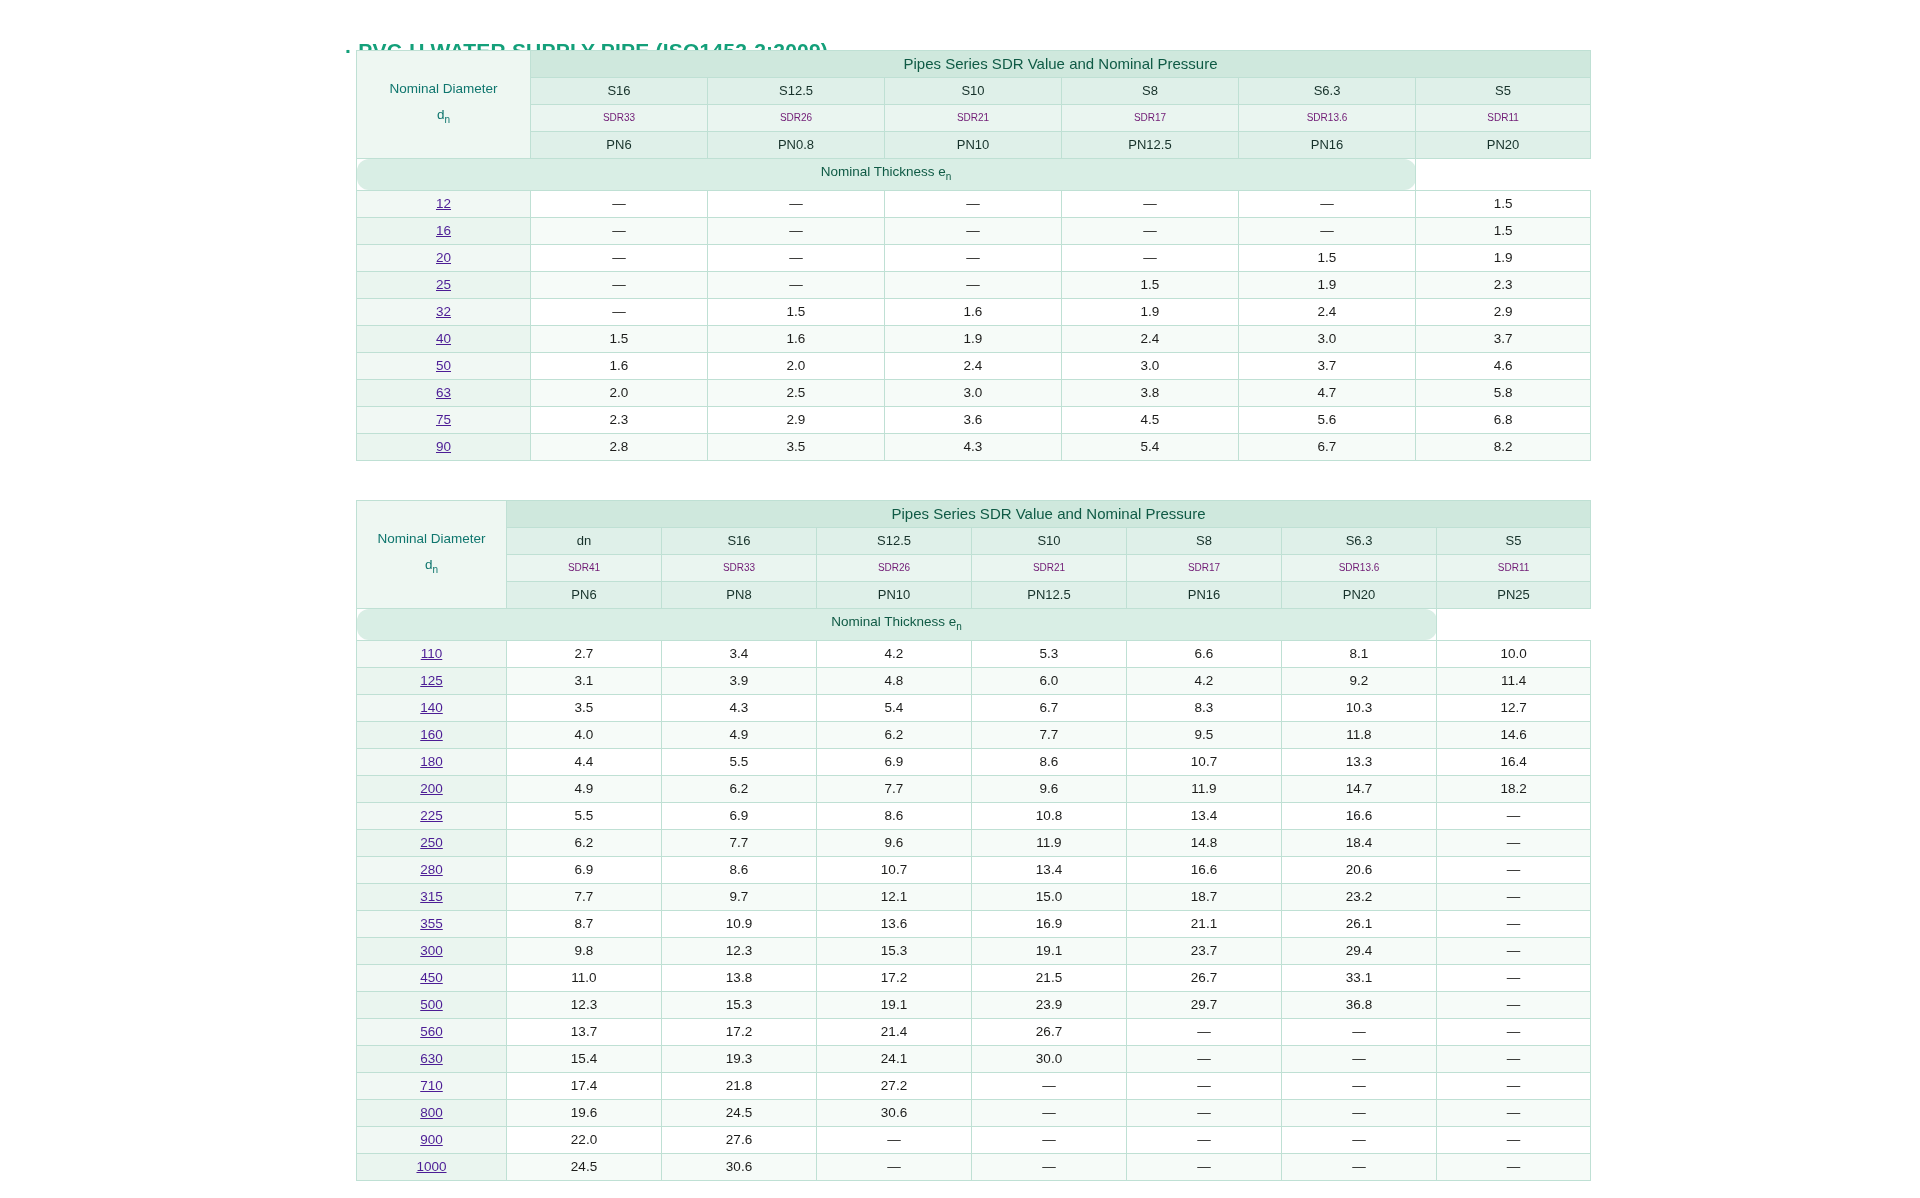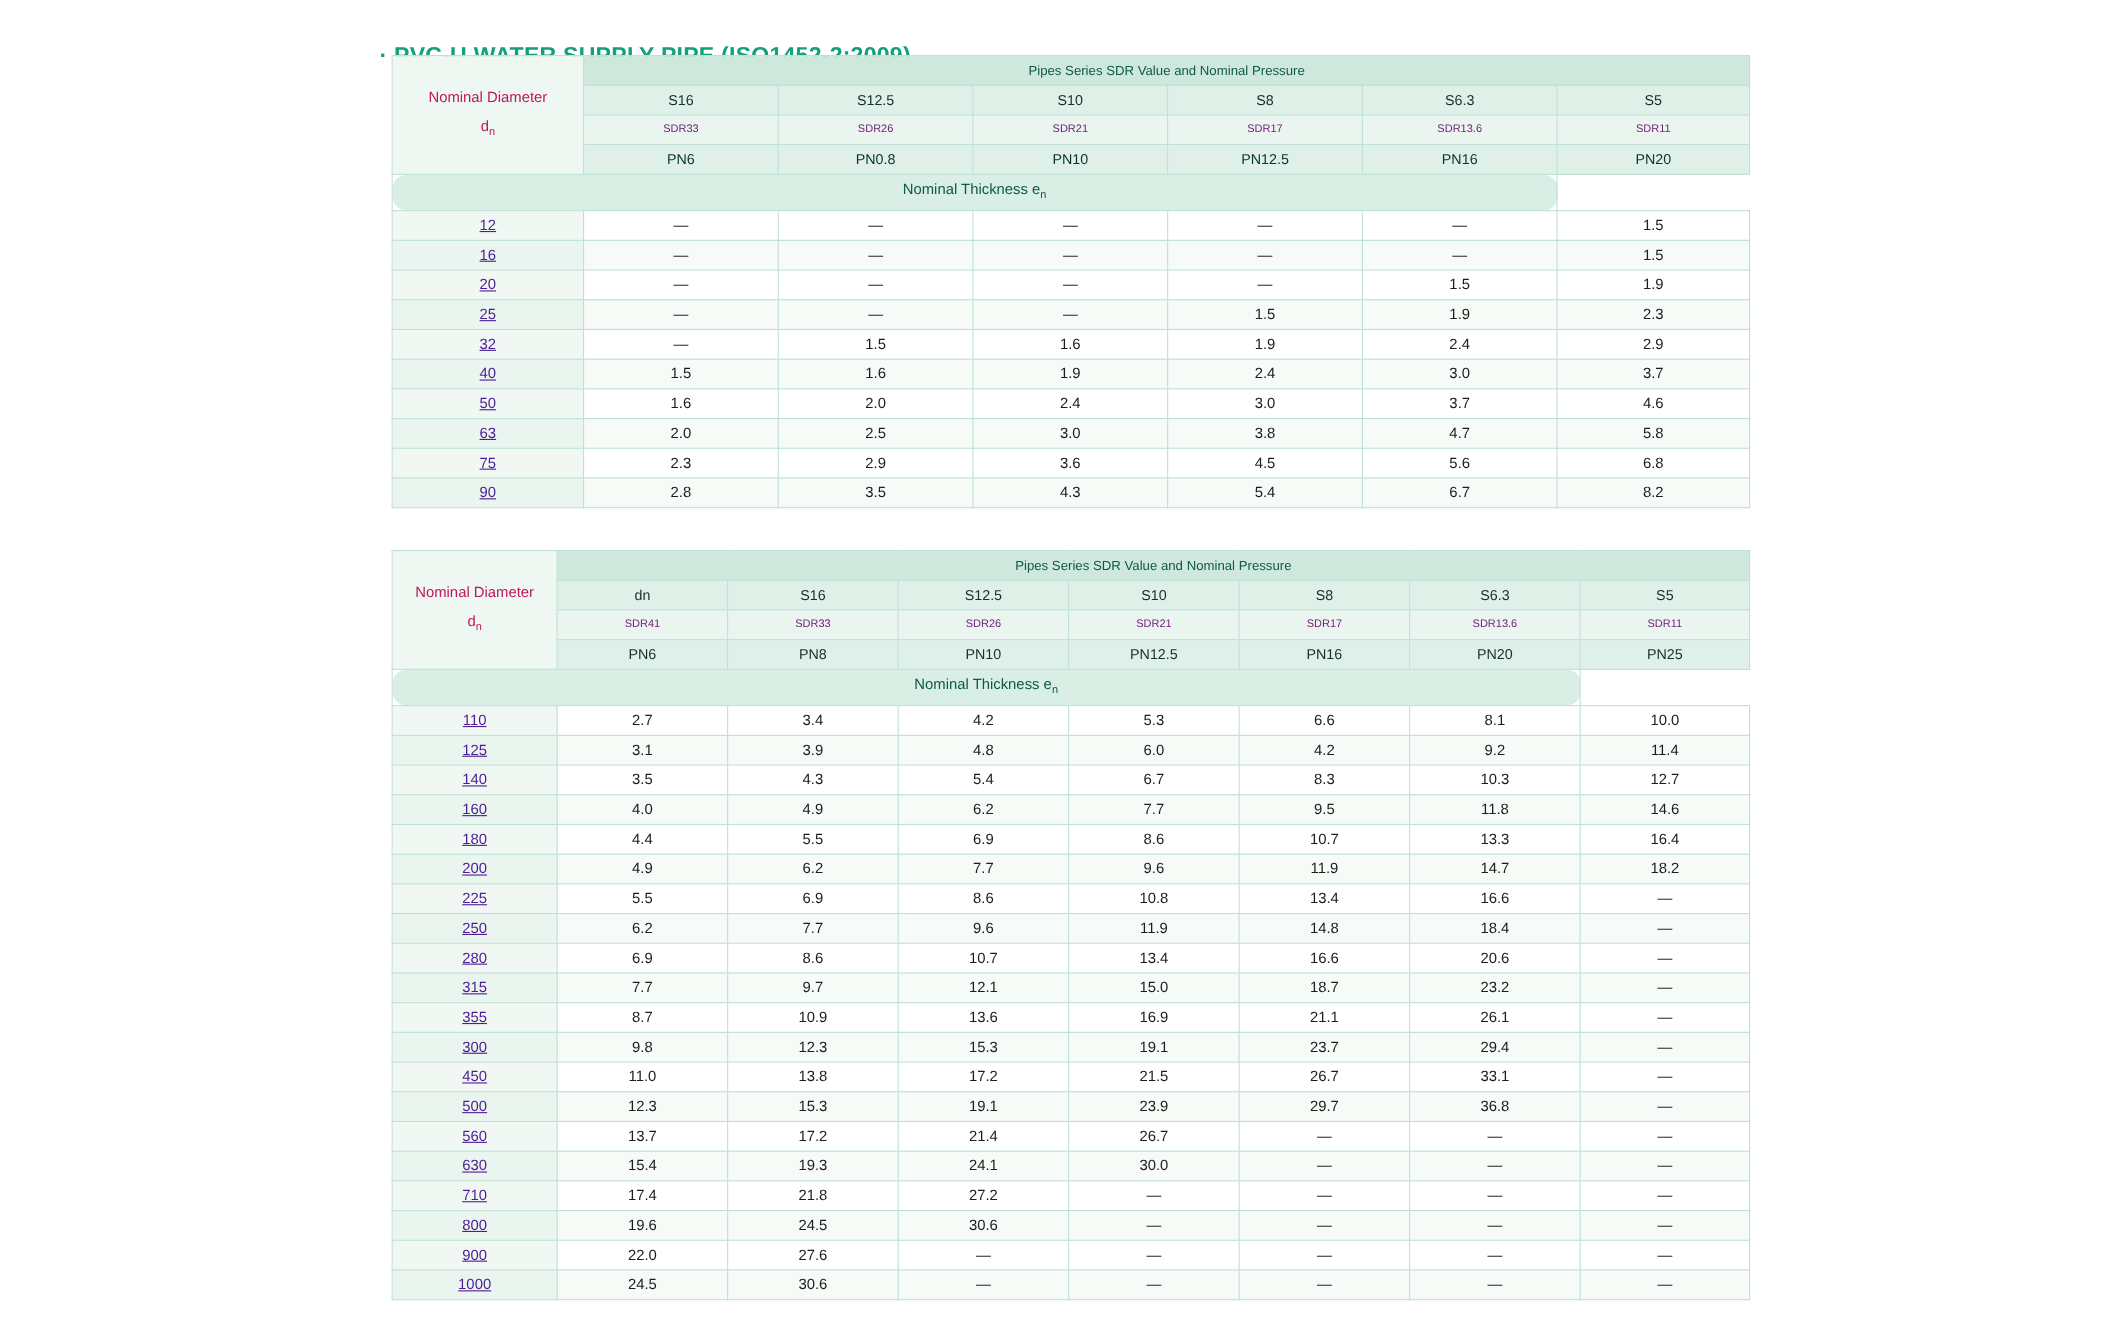--- a/index.html
+++ b/index.html
@@ -42,35 +42,35 @@
     font-weight: normal;
     padding: 0;
     height: 26px;
     line-height: 26px;
     background: #ffffff;
   }
   .hdr {
     background: #cfe8dd !important;
     font-weight: bold;
     color: #0f5a45;
-    font-size: 12px;
+    font-size: 15px;
   }
   .hdr-sub {
     background: #dff0e9 !important;
     color: #16312a;
     font-size: 13px;
   }
   .hdr-sub2 {
     background: #eaf5f0 !important;
     color: #701a75;
     font-size: 10px;
   }
   .nomdia {
     background: #eef7f2 !important;
-    color: #be185d;
+    color: #0f766e;
     font-size: 13.5px;
     line-height: 1.25;
   }
   .rowhead {
     background: #f1f8f4 !important;
     color: #4c1d95;
     text-decoration: underline;
   }
   .thickhdr {
     background: #d9eee5 !important;

